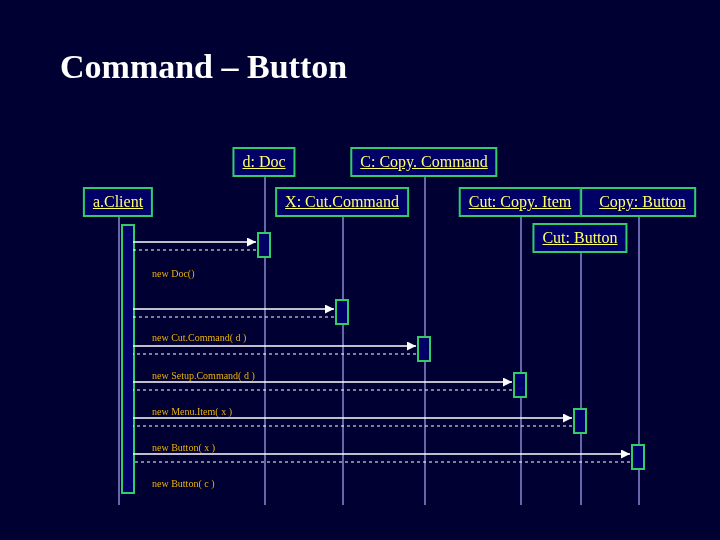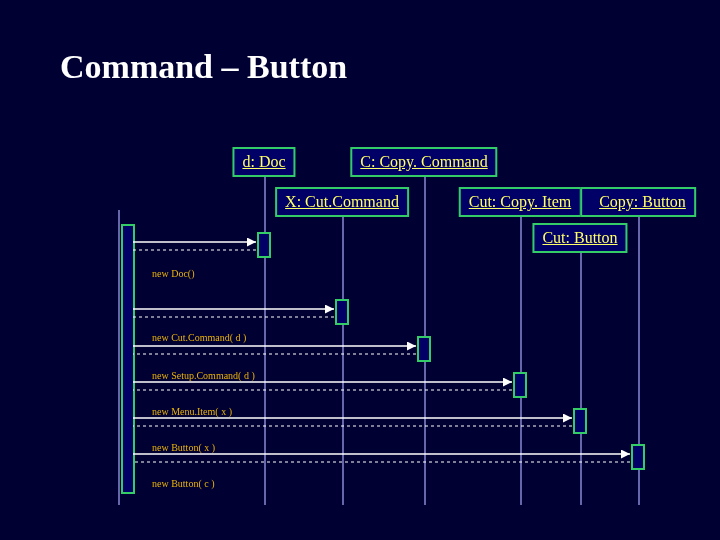--- a/index.html
+++ b/index.html
@@ -83,20 +83,21 @@
   <div class="lifeline" style="left:118px; top:210px; height:295px;"></div>
   <div class="lifeline" style="left:264px; top:170px; height:335px;"></div>
   <div class="lifeline" style="left:342px; top:210px; height:295px;"></div>
   <div class="lifeline" style="left:424px; top:170px; height:335px;"></div>
   <div class="lifeline" style="left:520px; top:210px; height:295px;"></div>
   <div class="lifeline" style="left:580px; top:246px; height:259px;"></div>
   <div class="lifeline" style="left:638px; top:210px; height:295px;"></div>
 
   <div class="exec" style="left:128px; top:224px; height:266px;"></div>
 
+  <div class="part" style="left:118px; top:202px;">a.Client</div>
 
   <div class="part" style="left:264px; top:162px;">d: Doc</div>
 
   <div class="part" style="left:424px; top:162px;">C: Copy. Command</div>
 
   <div class="part" style="left:342px; top:202px;">X: Cut.Command</div>
 
   <div class="part" style="left:520px; top:202px;">Cut: Copy. Item</div>
 
   <div class="part" style="left:580px; top:238px;">Cut: Button</div>

